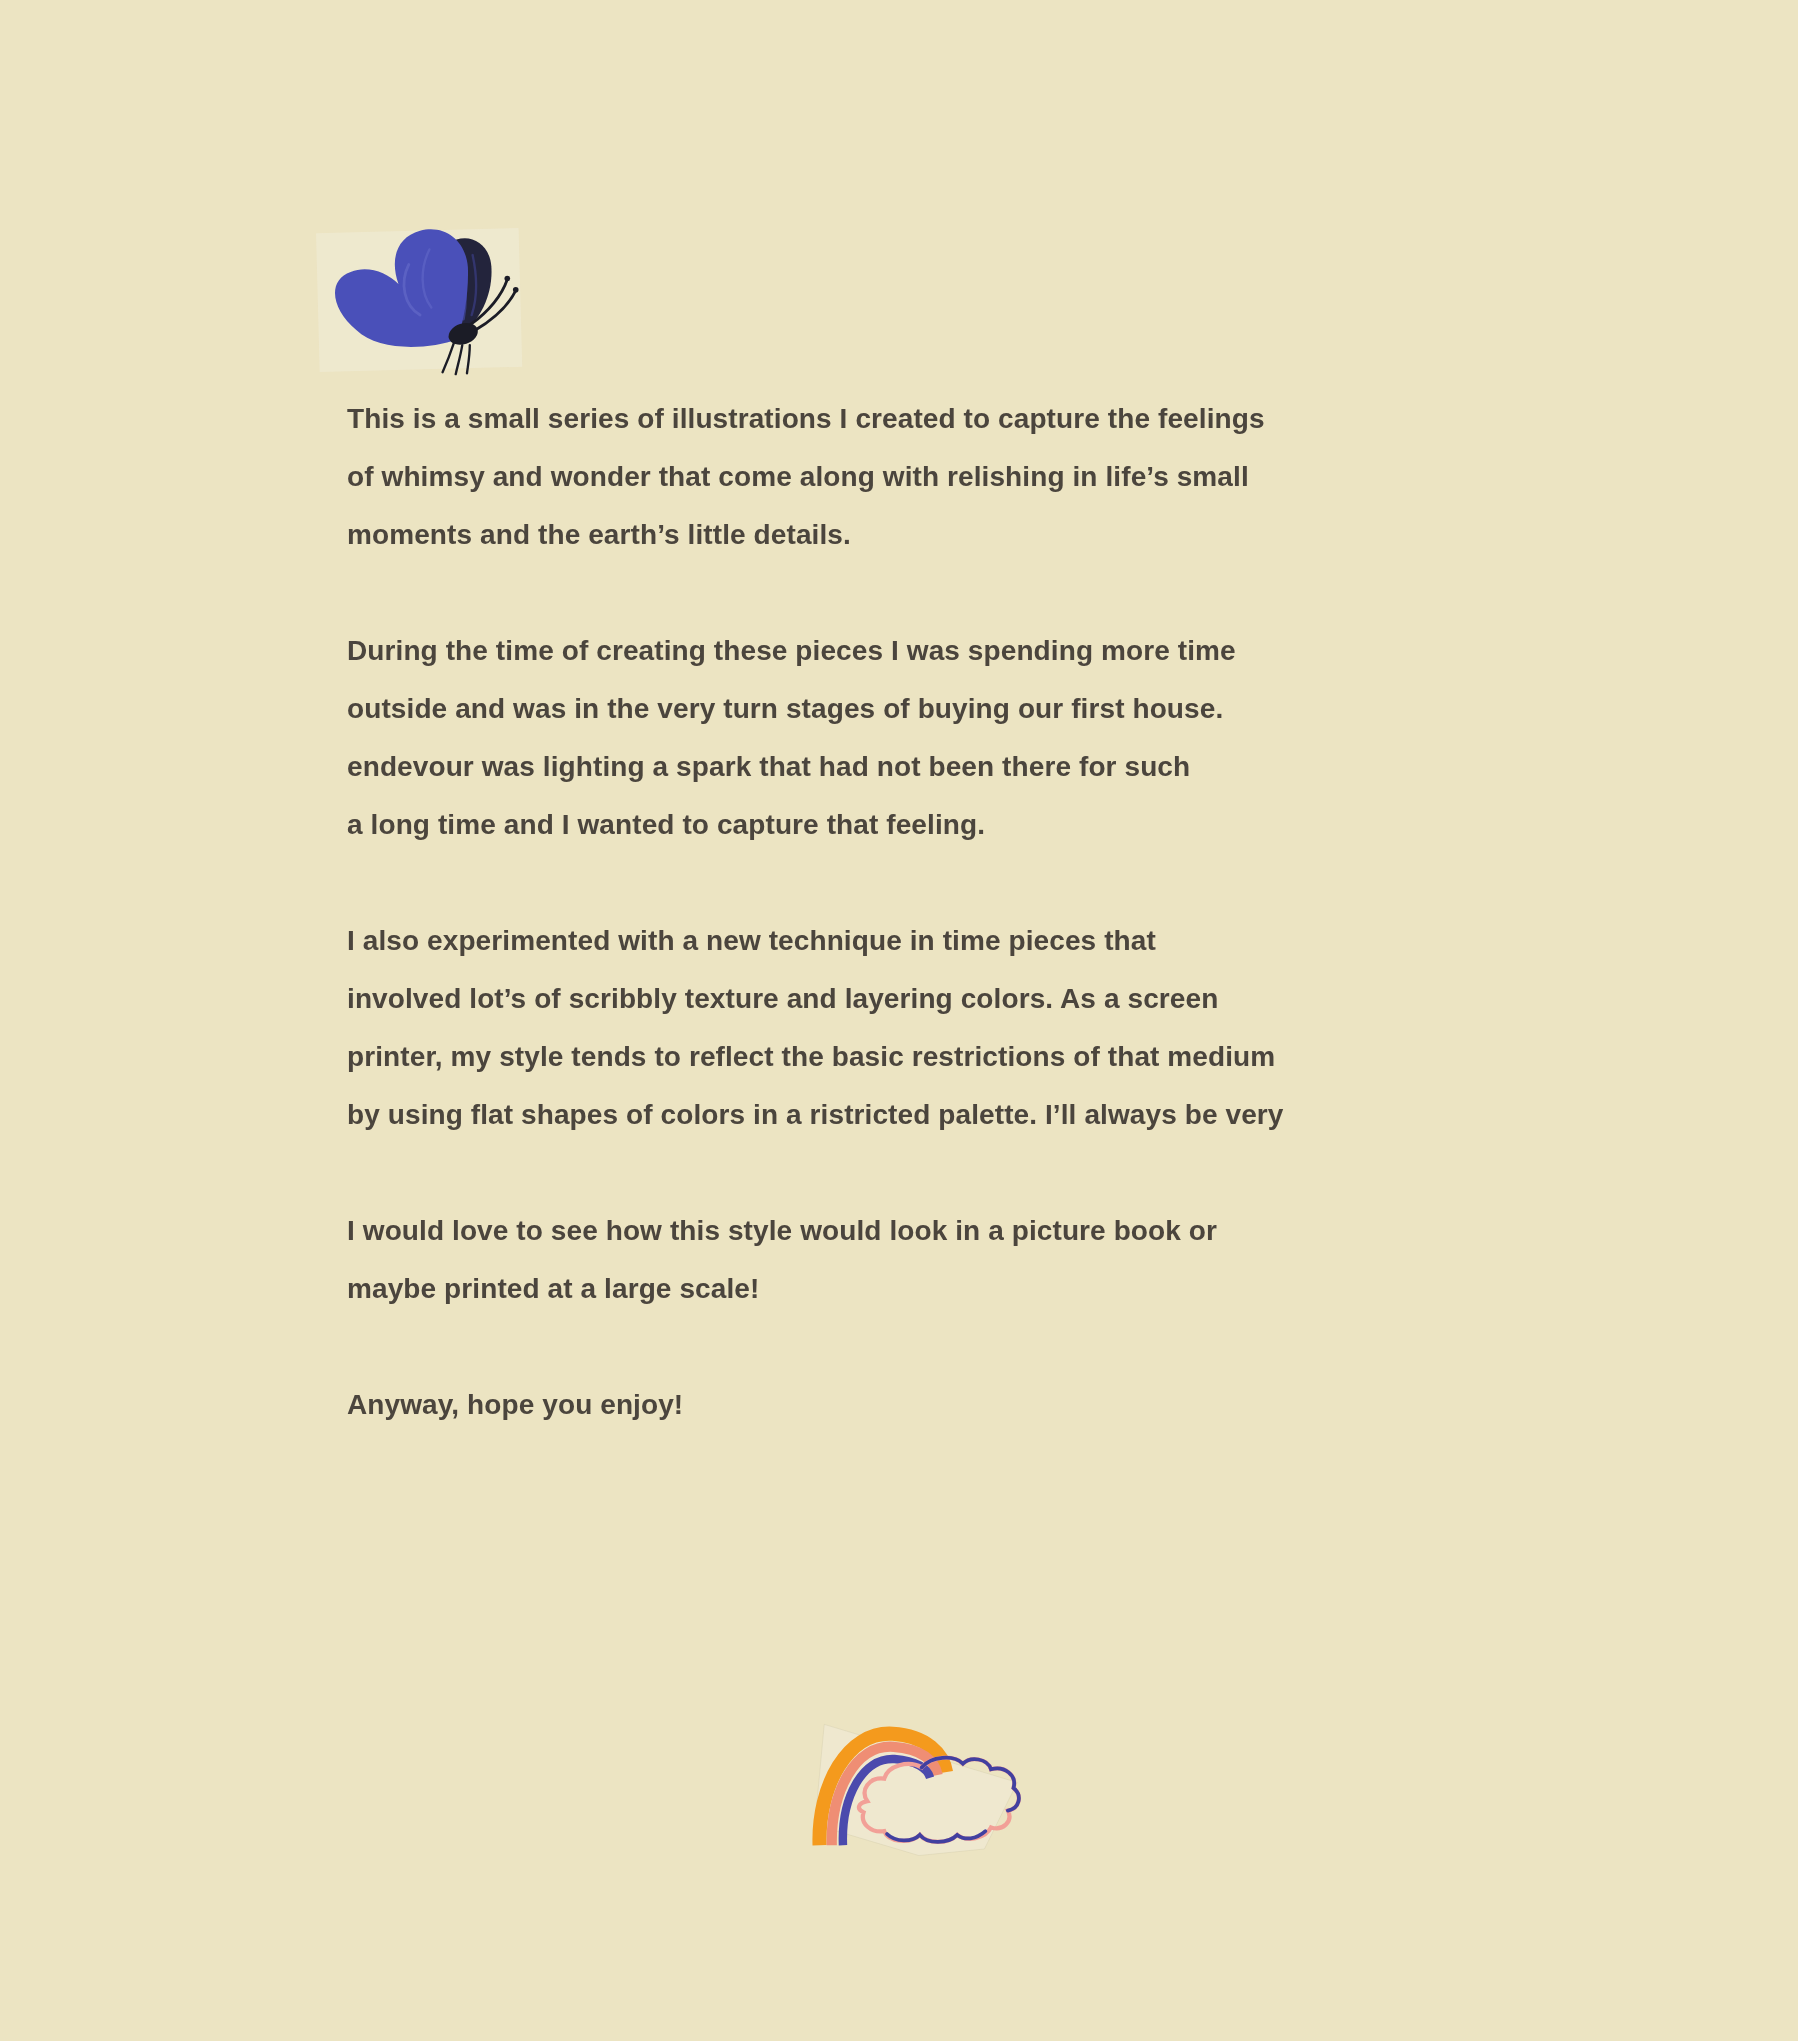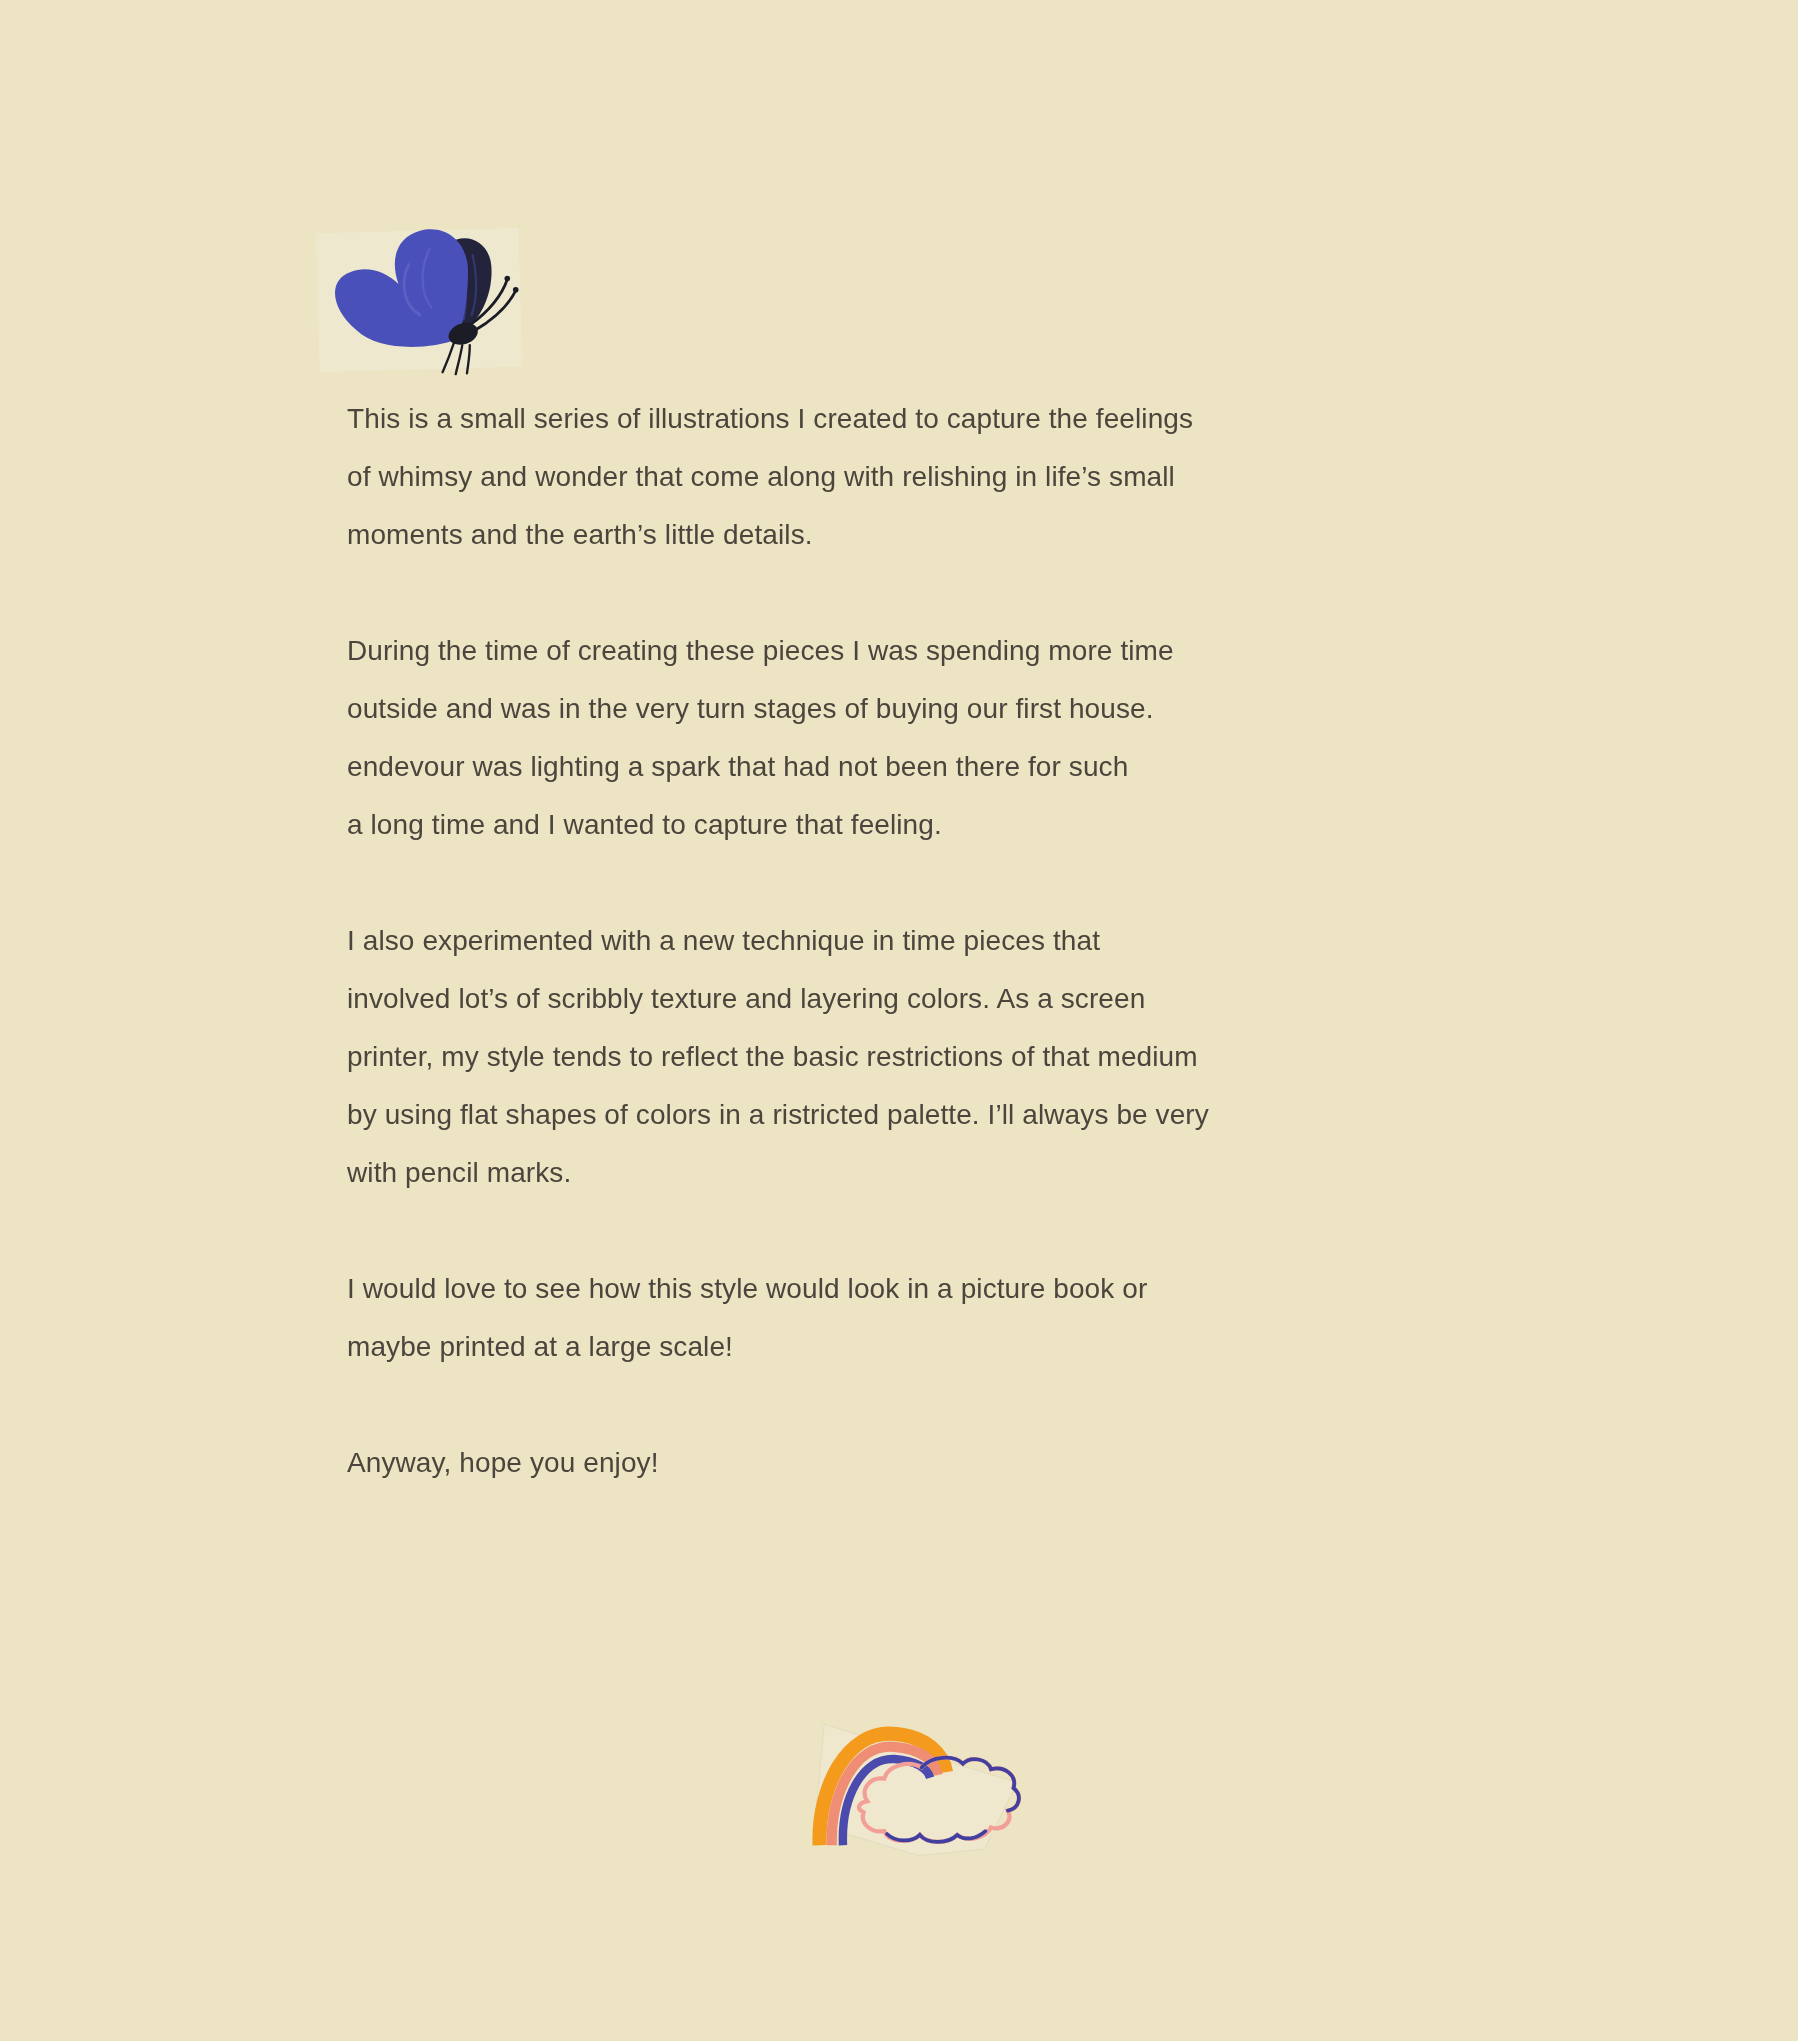--- a/index.html
+++ b/index.html
@@ -31,21 +31,21 @@
   }
   .statement p {
     margin: 0 0 58px 0;
     padding: 0;
   }
   .statement .line {
     display: block;
     white-space: nowrap;
     font-size: 28px;
     line-height: 58px;
-    font-weight: 400;
+    font-weight: 700;
     letter-spacing: 0.1px;
     color: var(--text);
   }
   svg { display: block; width: 100%; height: 100%; }
 </style>
 </head>
 <body>
 
 <div class="page">
 
@@ -97,21 +97,20 @@
       <span class="line">During the time of creating these pieces I was spending more time</span>
       <span class="line">outside and was in the very turn stages of buying our first house.</span>
       <span class="line">endevour was lighting a spark that had not been there for such</span>
       <span class="line">a long time and I wanted to capture that feeling.</span>
     </p>
     <p>
       <span class="line">I also experimented with a new technique in time pieces that</span>
       <span class="line">involved lot’s of scribbly texture and layering colors. As a screen</span>
       <span class="line">printer, my style tends to reflect the basic restrictions of that medium</span>
       <span class="line">by using flat shapes of colors in a ristricted palette. I’ll always be very</span>
-      <span class="line">with pencil marks.</span>
     </p>
     <p>
       <span class="line">I would love to see how this style would look in a picture book or</span>
       <span class="line">maybe printed at a large scale!</span>
     </p>
     <p>
       <span class="line">Anyway, hope you enjoy!</span>
     </p>
   </section>
 

